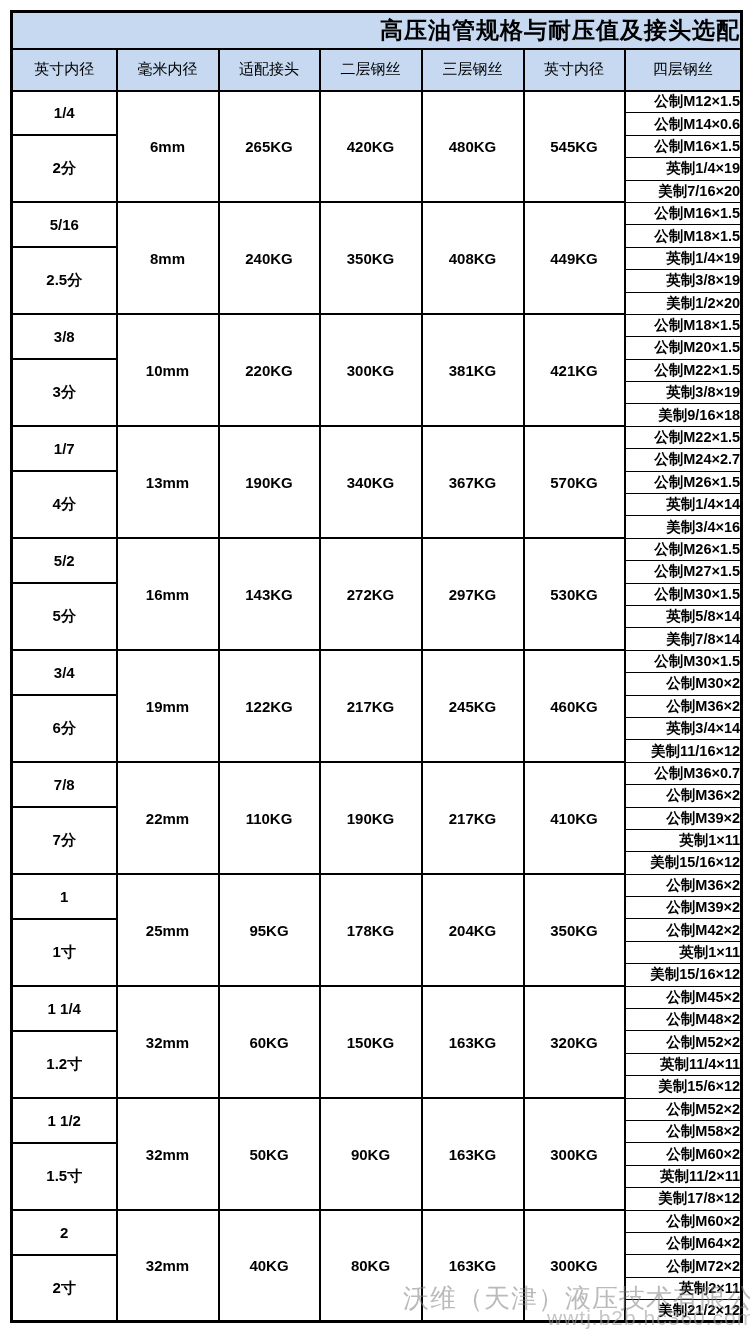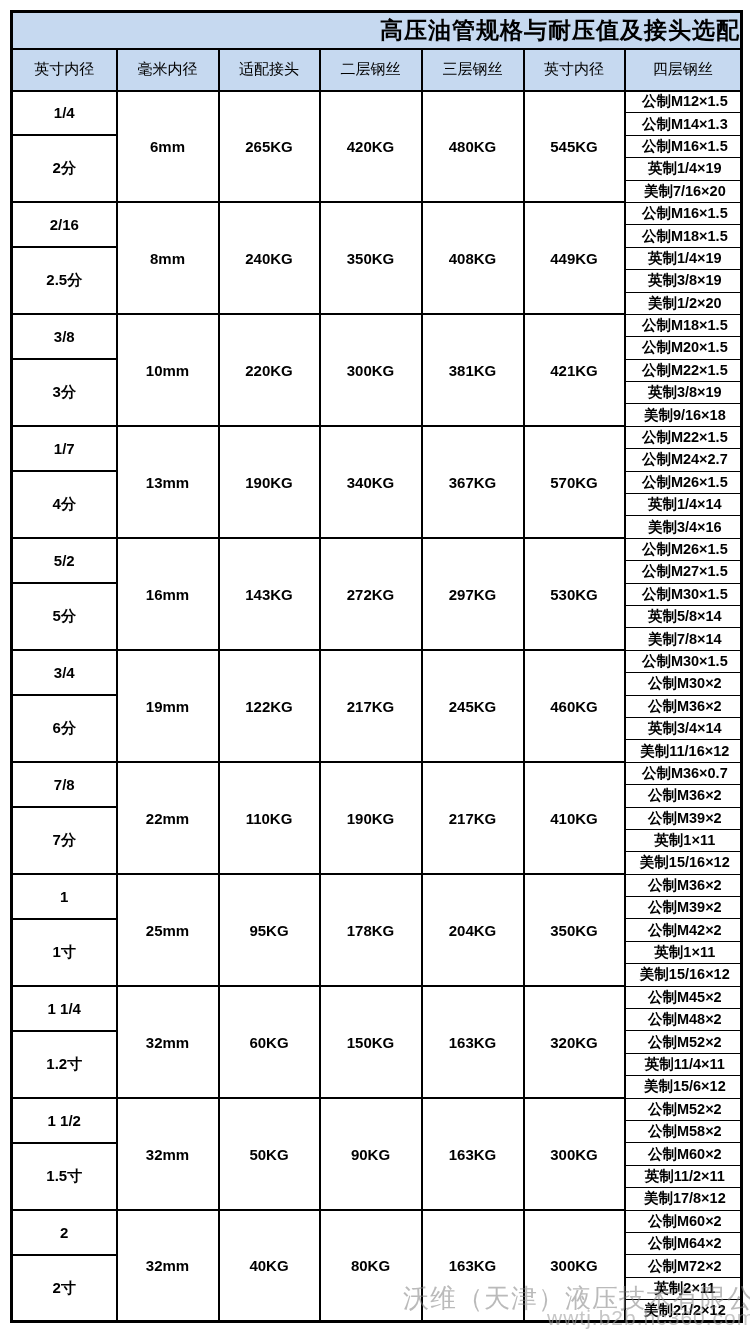--- a/index.html
+++ b/index.html
@@ -29,21 +29,21 @@
     background: #c6d9f0;
     font-size: 15px;
     height: 42px;
     text-align: center;
     font-weight: normal;
   }
   tbody tr { height: 22.4px; }
   td.c-center { text-align: center; font-size: 15px; vertical-align: middle; }
   td.c-joint {
     font-size: 14.5px;
-    text-align: center;
+    text-align: right;
     padding-left: 4px;
     vertical-align: middle;
     border-top-width: 1px;
     border-bottom-width: 1px;
     white-space: nowrap;
     margin-top: 6px;
   }
   .wm { position: absolute; white-space: nowrap; z-index: 5; pointer-events: none; font-weight: normal; }
   .wm-company {
     left: 403px; top: 1281px;
@@ -87,34 +87,34 @@
       <tr>
         <td class="c-center" rowspan="2">1/4</td>
         <td class="c-center" rowspan="5">6mm</td>
         <td class="c-center" rowspan="5">265KG</td>
         <td class="c-center" rowspan="5">420KG</td>
         <td class="c-center" rowspan="5">480KG</td>
         <td class="c-center" rowspan="5">545KG</td>
         <td class="c-joint">公制M12×1.5</td>
       </tr>
       <tr>
-        <td class="c-joint">公制M14×1.3</td>
+        <td class="c-joint">公制M14×0.6</td>
       </tr>
       <tr>
         <td class="c-center" rowspan="3">2分</td>
         <td class="c-joint">公制M16×1.5</td>
       </tr>
       <tr>
         <td class="c-joint">英制1/4×19</td>
       </tr>
       <tr>
         <td class="c-joint">美制7/16×20</td>
       </tr>
       <tr>
-        <td class="c-center" rowspan="2">2/16</td>
+        <td class="c-center" rowspan="2">5/16</td>
         <td class="c-center" rowspan="5">8mm</td>
         <td class="c-center" rowspan="5">240KG</td>
         <td class="c-center" rowspan="5">350KG</td>
         <td class="c-center" rowspan="5">408KG</td>
         <td class="c-center" rowspan="5">449KG</td>
         <td class="c-joint">公制M16×1.5</td>
       </tr>
       <tr>
         <td class="c-joint">公制M18×1.5</td>
       </tr>

